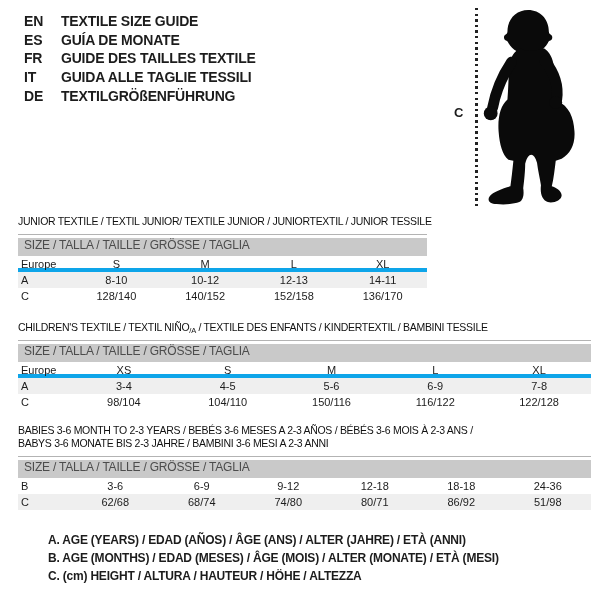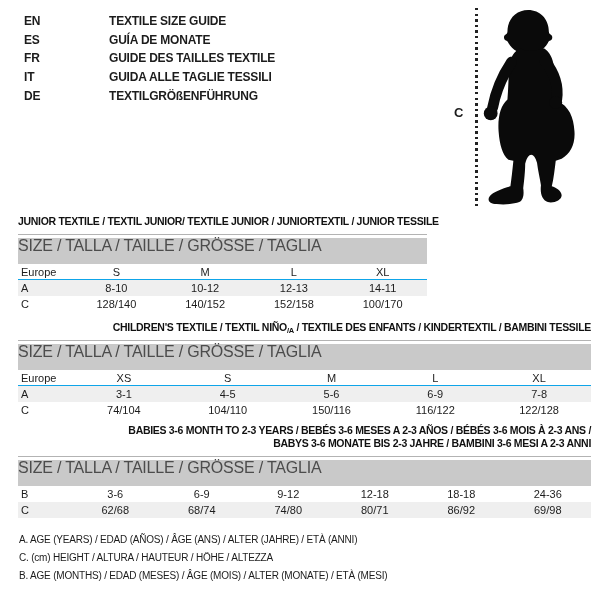--- a/index.html
+++ b/index.html
@@ -5,54 +5,54 @@
   * { margin:0; padding:0; box-sizing:border-box; }
   html,body { width:600px; height:600px; }
   body {
     position:relative; background:#ffffff; overflow:hidden;
     font-family:"Liberation Sans", sans-serif; color:#1c1c1c;
     -webkit-font-smoothing:antialiased;
   }
 
   
   .lang-list { position:absolute; left:24px; top:12px; }
-  .lang-row { display:flex; line-height:18.7px; font-size:12px; font-weight:bold; letter-spacing:-0.2px;gap:48px; }
+  .lang-row { display:flex; line-height:18.7px; font-size:14px; font-weight:bold; letter-spacing:-0.2px; }
   .lang-code { width:37px; }
   .lang-title { white-space:nowrap;text-align:right; }
 
   
   .figure { position:absolute; left:440px; top:0; width:160px; height:215px; }
   .baby-svg { position:absolute; left:42px; top:5px; width:112px; height:202px; }
   .dotted-line {
     position:absolute; left:35px; top:8px; width:2.5px; height:202px;
     background:repeating-linear-gradient(to bottom, #222 0 2.5px, transparent 2.5px 5.6px);
   }
   .measure-label { position:absolute; left:14px; top:105px; font-size:13px; font-weight:bold; }
 
   
   .size-table { position:absolute; left:18px; }
   #t1 { top:215px; width:409px; }
   #t2 { top:321px; width:573px; }
   #t3 { top:424px; width:573px; }
-  .t-title { height:13px; font-size:10.5px; font-weight:bold; letter-spacing:-0.3px; white-space:nowrap; color:#111;text-align:right; }
+  .t-title { height:13px; font-size:10.5px; font-weight:normal; letter-spacing:-0.3px; white-space:nowrap; color:#111; }
   .t-title .sub { font-size:7.5px; position:relative; top:1.5px; }
   .t-rule { height:1px; background:#b3b3b3; margin-top:6px; }
   .t-bar {
-    margin-top:3px; height:26px; line-height:15px; background:#c9c9c9;
-    color:#4c4c4c; font-size:16px; letter-spacing:-0.2px; white-space:nowrap;
+    margin-top:3px; height:18px; line-height:15px; background:#c9c9c9;
+    color:#4c4c4c; font-size:12px; padding-left:6px; letter-spacing:-0.2px; white-space:nowrap;
   }
   .t-row { display:flex; height:16px; line-height:16px; font-size:11px; }
   .t-row .lbl { width:54px; padding-left:3px; text-align:left; }
   .t-row .c  { flex:1; text-align:center; }
-  .t-row.head { border-bottom:1px solid #0ea5e9; }
+  .t-row.head { border-bottom:4px solid #0ea5e9; }
   .t-row.stripe { background:#efefef; }
 
   
   .legend { position:absolute; left:19px; top:531px; }
-  .legend-line { line-height:18px; font-size:10px; font-weight:normal; letter-spacing:-0.2px; white-space:nowrap; }
+  .legend-line { line-height:18px; font-size:12px; font-weight:bold; letter-spacing:-0.2px; white-space:nowrap;margin-left:29px; }
 </style>
 </head>
 <body>
 
 <div class="lang-list">
   <div class="lang-row">
     <span class="lang-code">EN</span>
     <span class="lang-title">TEXTILE SIZE GUIDE</span>
   </div>
   <div class="lang-row">
@@ -131,47 +131,47 @@
     <div class="c">8-10</div>
     <div class="c">10-12</div>
     <div class="c">12-13</div>
     <div class="c">14-11</div>
   </div>
   <div class="t-row">
     <div class="lbl">C</div>
     <div class="c">128/140</div>
     <div class="c">140/152</div>
     <div class="c">152/158</div>
-    <div class="c">100/170</div>
+    <div class="c">136/170</div>
   </div>
 </div>
 
 <div class="size-table" id="t2">
   <div class="t-title"><span>CHILDREN'S TEXTILE / TEXTIL NIÑO</span><span class="sub">/A</span><span> / TEXTILE DES ENFANTS / KINDERTEXTIL / BAMBINI TESSILE</span></div>
   <div class="t-rule"></div>
   <div class="t-bar">SIZE / TALLA / TAILLE / GRÖSSE / TAGLIA</div>
   <div class="t-row head">
     <div class="lbl">Europe</div>
     <div class="c">XS</div>
     <div class="c">S</div>
     <div class="c">M</div>
     <div class="c">L</div>
     <div class="c">XL</div>
   </div>
   <div class="t-row stripe">
     <div class="lbl">A</div>
-    <div class="c">3-1</div>
+    <div class="c">3-4</div>
     <div class="c">4-5</div>
     <div class="c">5-6</div>
     <div class="c">6-9</div>
     <div class="c">7-8</div>
   </div>
   <div class="t-row">
     <div class="lbl">C</div>
-    <div class="c">74/104</div>
+    <div class="c">98/104</div>
     <div class="c">104/110</div>
     <div class="c">150/116</div>
     <div class="c">116/122</div>
     <div class="c">122/128</div>
   </div>
 </div>
 
 <div class="size-table" id="t3">
   <div class="t-title">BABIES 3-6 MONTH TO 2-3 YEARS / BEBÉS 3-6 MESES A 2-3 AÑOS / BÉBÉS 3-6 MOIS À 2-3 ANS /</div>
   <div class="t-title">BABYS 3-6 MONATE BIS 2-3 JAHRE / BAMBINI 3-6 MESI A 2-3 ANNI</div>
@@ -186,21 +186,21 @@
     <div class="c">18-18</div>
     <div class="c">24-36</div>
   </div>
   <div class="t-row stripe">
     <div class="lbl">C</div>
     <div class="c">62/68</div>
     <div class="c">68/74</div>
     <div class="c">74/80</div>
     <div class="c">80/71</div>
     <div class="c">86/92</div>
-    <div class="c">69/98</div>
+    <div class="c">51/98</div>
   </div>
 </div>
 
 <div class="legend">
   <div class="legend-line">A. AGE (YEARS) / EDAD (AÑOS) / ÂGE (ANS) / ALTER (JAHRE) / ETÀ (ANNI)</div>
+  <div class="legend-line">B. AGE (MONTHS) / EDAD (MESES) / ÂGE (MOIS) / ALTER (MONATE) / ETÀ (MESI)</div>
   <div class="legend-line">C. (cm) HEIGHT / ALTURA / HAUTEUR / HÖHE / ALTEZZA</div>
-  <div class="legend-line">B. AGE (MONTHS) / EDAD (MESES) / ÂGE (MOIS) / ALTER (MONATE) / ETÀ (MESI)</div>
 </div>
 
 </body></html>

